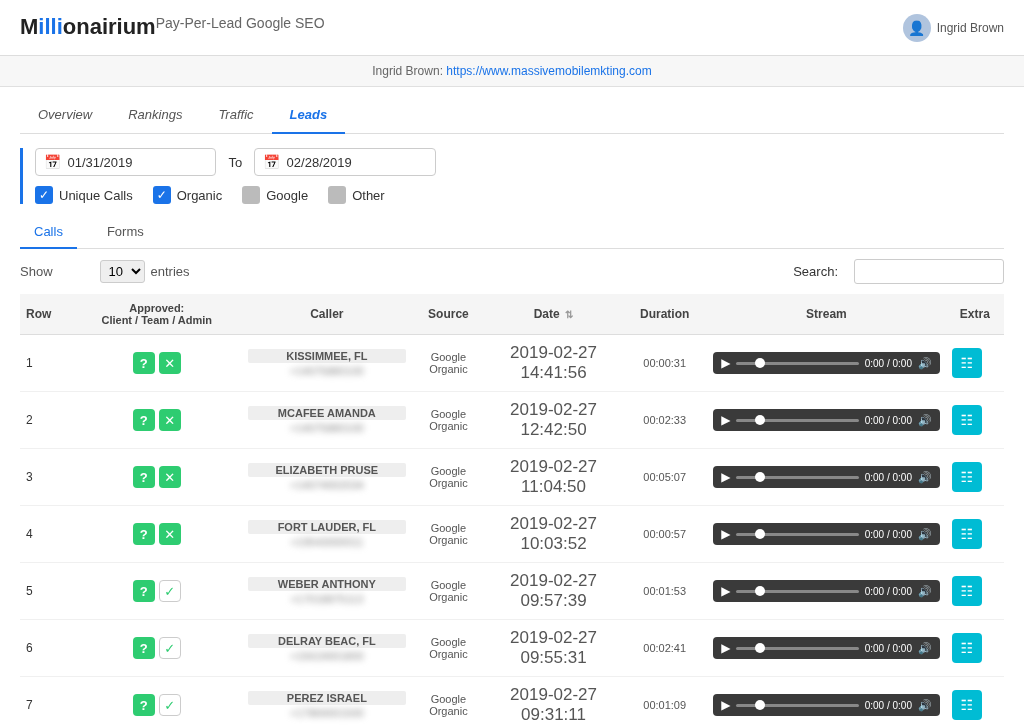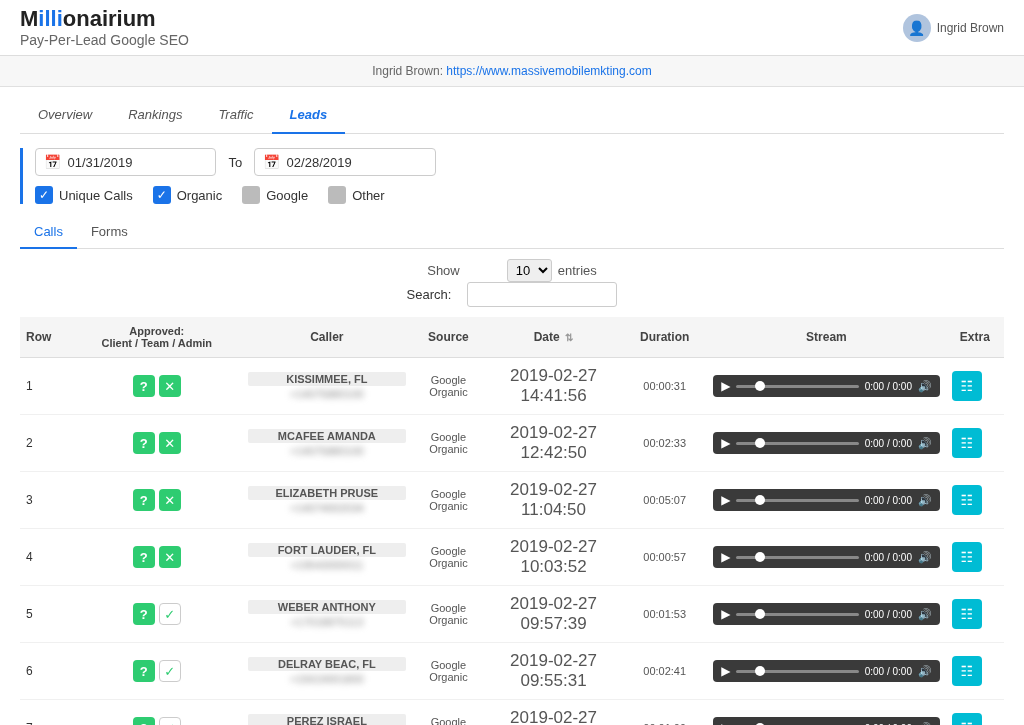--- a/index.html
+++ b/index.html
@@ -8,21 +8,21 @@
     
     .header {
       background: #fff;
       padding: 10px 20px;
       display: flex;
       align-items: center;
       justify-content: space-between;
       border-bottom: 1px solid #ddd;
       height: 56px;
     }
-    .logo-area { display: flex; flex-direction: column; }
+    .logo-area { display: flex; flex-direction: row; }
     .logo-text { font-size: 22px; font-weight: bold; color: #222; line-height: 1.1; }
     .logo-text span.m-accent { color: #1a73e8; }
     .logo-sub { font-size: 14px; color: #666; }
     .user-area { display: flex; align-items: center; gap: 6px; color: #555; font-size: 12px; }
     .user-icon-circle { width: 28px; height: 28px; border-radius: 50%; background: #b0c4de; display: flex; align-items: center; justify-content: center; color: #fff; font-size: 14px; }
 
     
     .info-bar {
       background: #f7f7f7;
       border-bottom: 1px solid #e0e0e0;
@@ -56,26 +56,26 @@
     .checkbox-item { display: flex; align-items: center; gap: 6px; font-size: 13px; color: #333; }
     .checkbox-box {
       width: 18px; height: 18px; border-radius: 3px;
       display: flex; align-items: center; justify-content: center;
       font-size: 12px; color: #fff; cursor: pointer;
     }
     .checkbox-box.checked-blue { background: #1a73e8; }
     .checkbox-box.checked-gray { background: #bbb; }
 
     
-    .sub-tabs { display: flex; gap: 0; border-bottom: 1px solid #ddd; margin-top: 8px; }
+    .sub-tabs { display: flex; gap: 16px; border-bottom: 1px solid #ddd; margin-top: 8px; }
     .sub-tab { padding: 8px 14px; cursor: pointer; color: #555; font-size: 13px; border-bottom: 2px solid transparent; margin-bottom: -1px; }
     .sub-tab.active { color: #1a73e8; border-bottom: 2px solid #1a73e8; }
 
     
-    .table-controls { display: flex; align-items: center; justify-content: space-between; padding: 10px 0; flex-direction: column; }
+    .table-controls { display: flex; align-items: center; justify-content: space-between; padding: 10px 0; }
     .show-entries { display: flex; align-items: center; gap: 6px; font-size: 13px; color: #555; }
     .entries-select { border: 1px solid #ccc; border-radius: 3px; padding: 2px 4px; font-size: 13px; margin-left: 41px; }
     .search-area { display: flex; align-items: center; gap: 16px; font-size: 13px; }
     .search-input { border: 1px solid #ccc; border-radius: 3px; padding: 4px 8px; font-size: 13px; width: 150px; }
 
     
     .data-table { width: 100%; border-collapse: collapse; font-size: 12px; }
     .data-table th { background: #f5f5f5; border-bottom: 1px solid #ddd; padding: 8px 6px; text-align: center; font-weight: 600; color: #444; font-size: 12px; }
     .data-table th.left { text-align: left; }
     .data-table td { padding: 8px 6px; text-align: center; border-bottom: 1px solid #f0f0f0; vertical-align: middle; }

